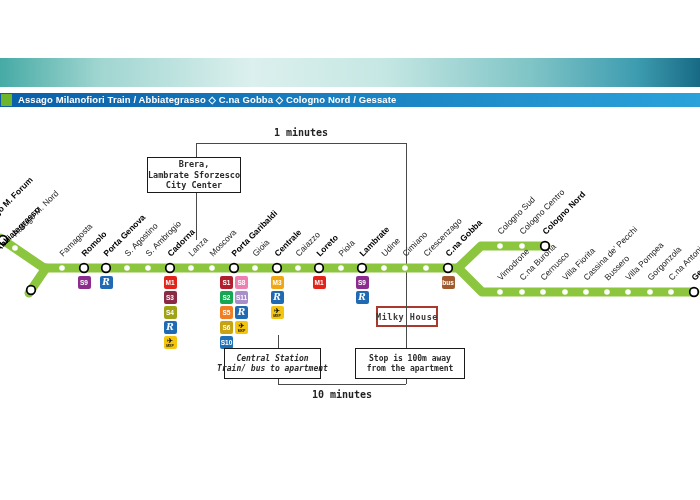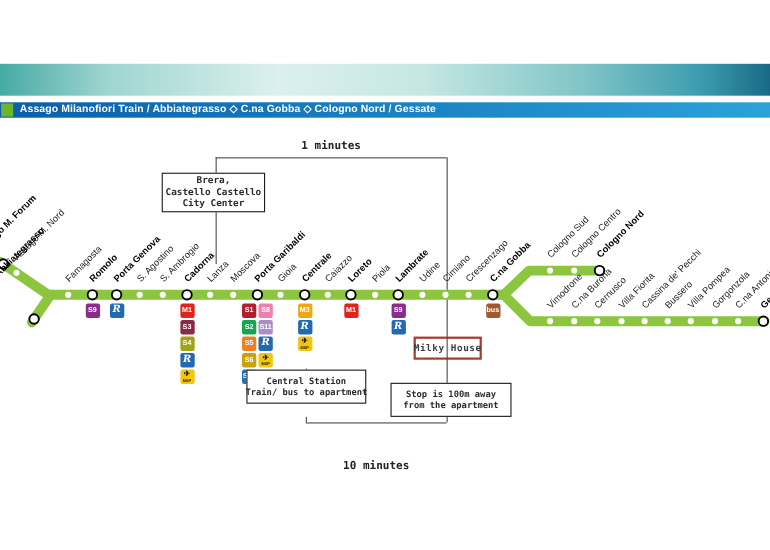--- a/index.html
+++ b/index.html
@@ -176,29 +176,29 @@
         </div>
         <div class="bdg" style="background: rgb(226, 35, 26); color: rgb(255, 255, 255); left: 312.5px; top: 276px;">M1</div>
         <div class="bdg" style="background: rgb(141, 44, 143); color: rgb(255, 255, 255); left: 355.5px; top: 276px;">S9</div>
         <div class="bdg" style="background: rgb(31, 106, 179); color: rgb(255, 255, 255); left: 355.5px; top: 291px;">
           <span class="rr">R</span>
         </div>
         <div class="bdg" style="background: rgb(160, 90, 46); color: rgb(255, 255, 255); left: 441.5px; top: 276px;">bus</div>
       </div>
 
     <div class="tlabel" id="time-top" style="left: 301px; top: 127px;">1 minutes</div>
-    <div class="tlabel" id="time-bottom" style="left: 342px; top: 389px; margin-top: 29px;">10 minutes</div>
+    <div class="tlabel" id="time-bottom" style="left: 342px; top: 389px;">10 minutes</div>
 
     <div class="cbox brera" id="box-brera" style="left: 147px; top: 157px; width: 94px; height: 36px;">
       <div class="ln">Brera,</div>
-      <div class="ln">Castello Castello</div>
+      <div class="ln">Lambrate Sforzesco</div>
       <div class="ln">City Center</div>
     </div>
 
-    <div class="cbox small" id="box-central" style="left: 224px; top: 336px; width: 109px; height: 31px;">
+    <div class="cbox small" id="box-central" style="left: 224px; top: 348px; width: 97px; height: 31px; font-style: italic;">
       <div class="ln">Central Station</div>
       <div class="ln">Train/ bus to apartment</div>
     </div>
 
     <div class="cbox small" id="box-stop" style="left: 355px; top: 348px; width: 110px; height: 31px;">
       <div class="ln">Stop is 100m away</div>
       <div class="ln">from the apartment</div>
     </div>
 
     <div class="cbox milky" id="box-milky" style="left: 376px; top: 306px; width: 62px; height: 21px; border-color: rgb(168, 57, 47);">

